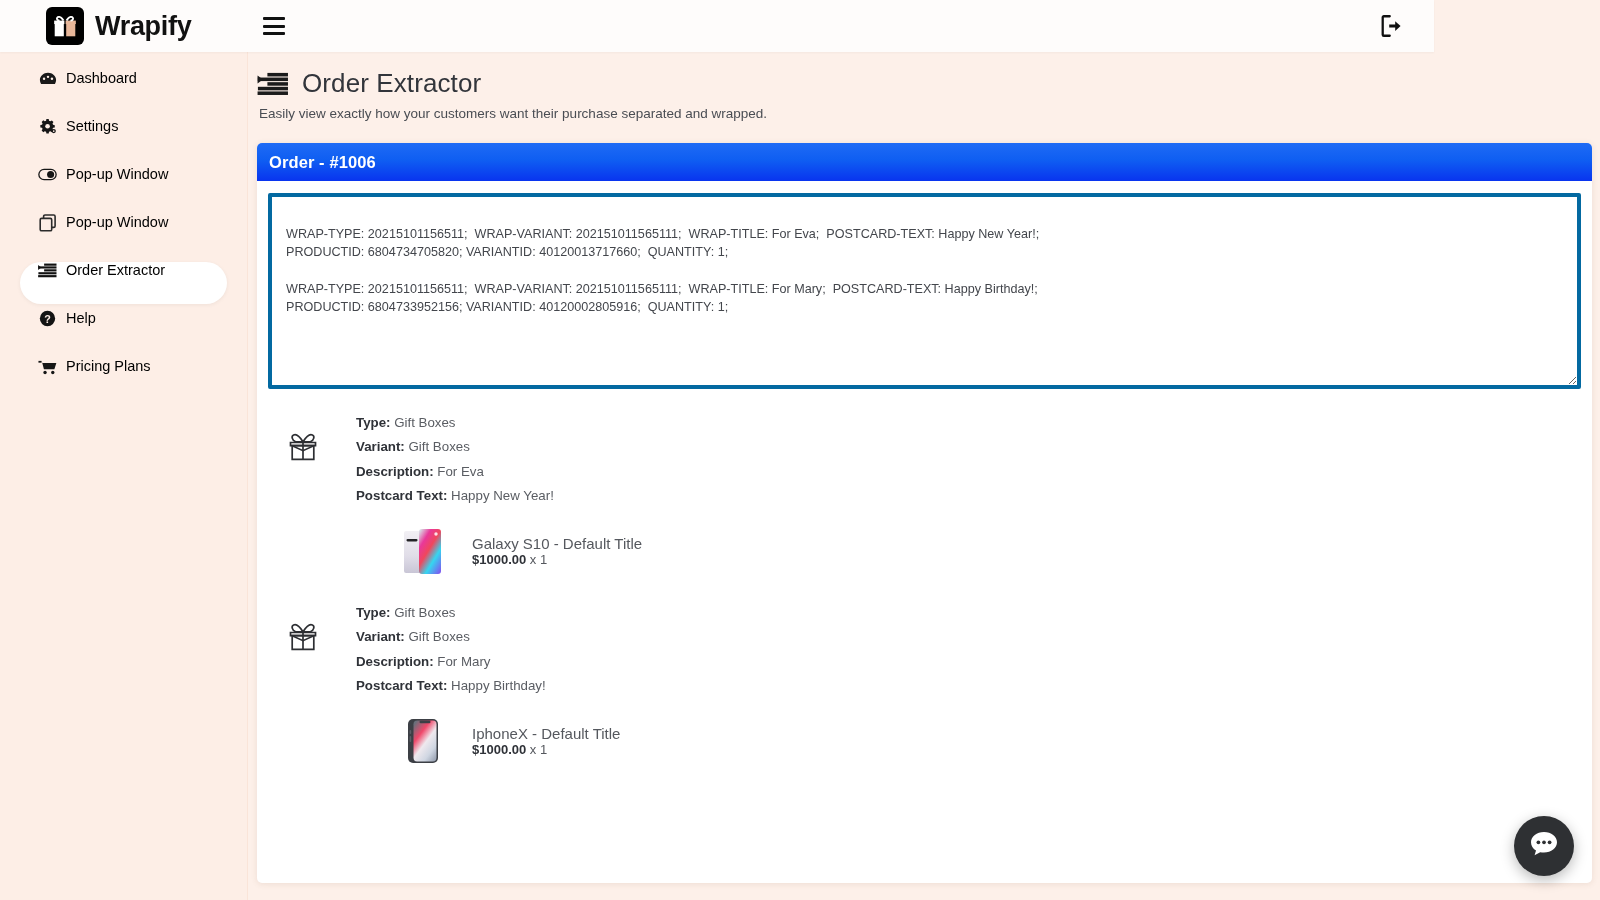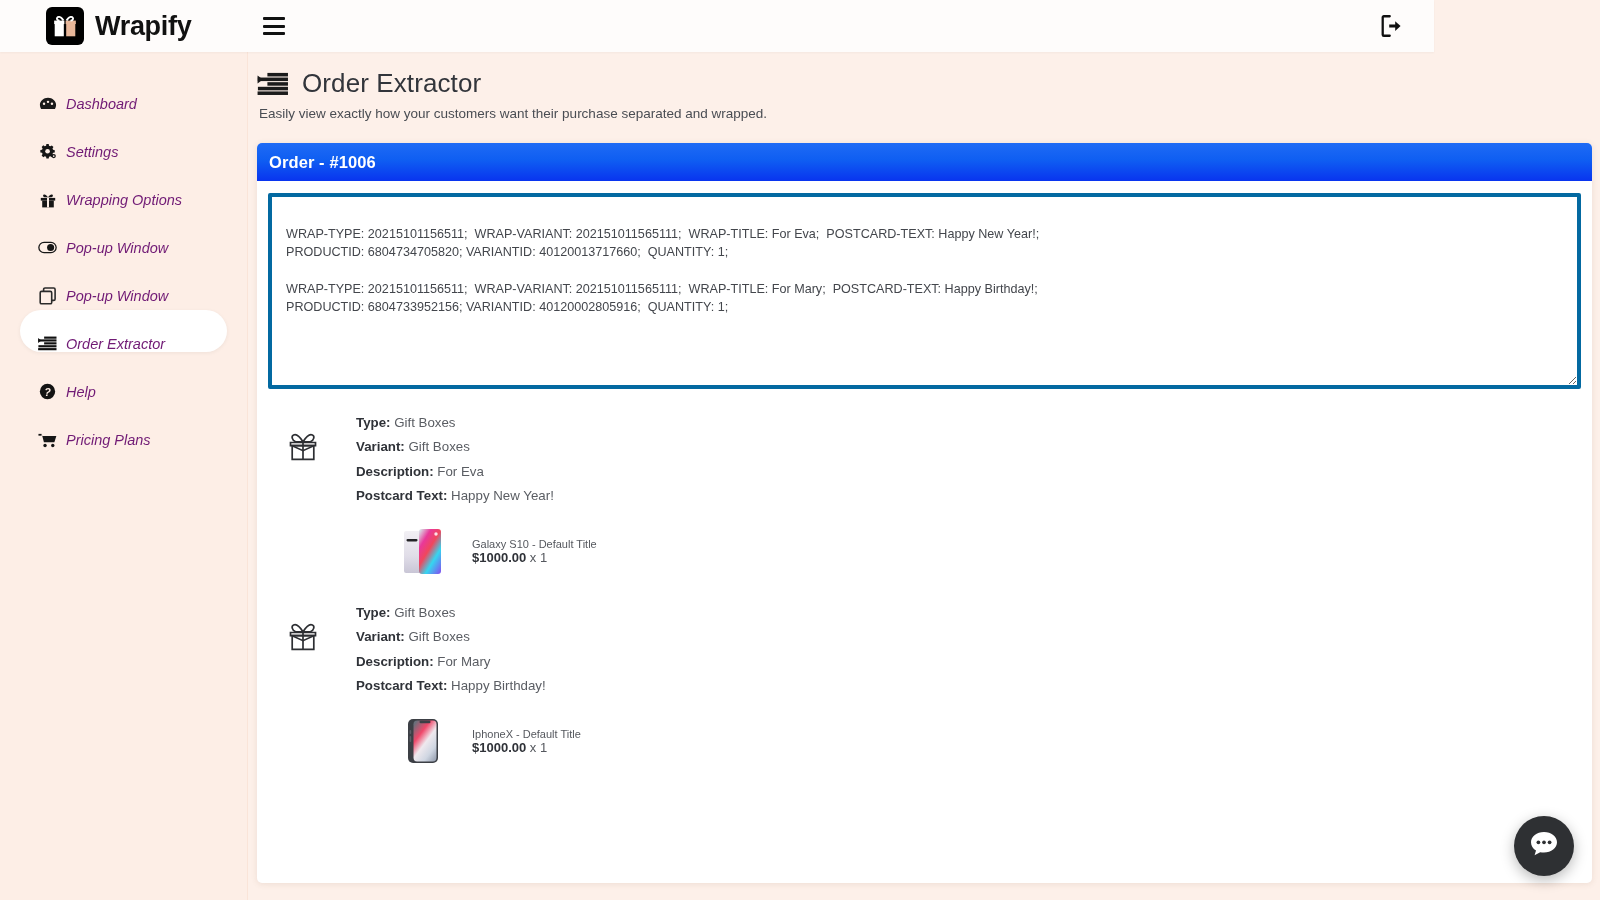--- a/index.html
+++ b/index.html
@@ -45,30 +45,29 @@
 
   
   .sidebar {
     position: absolute; top: 52px; left: 0;
     width: 248px; height: 848px;
     background: #fdeee6;
     padding-top: 14px;
     border-right: 1px solid #fae4d8;
   }
   .nav-item {
-    display: flex; align-items: flex-end;
+    display: flex; align-items: flex-start;
     height: 42px;
     margin: 4px 20px 6px 20px;
     padding-left: 18px;
     border-radius: 21px;
-    color: #701a75;
+    color: #000000;
     font-size: 14.5px;
     cursor: pointer;
     white-space: nowrap;
-    font-style: italic;
   }
   .nav-item .ico {
     width: 19px; height: 17px; margin-right: 9px;
     display: flex; align-items: center; justify-content: center;
     flex: none;
   }
   .nav-item.active {
     background: #ffffff;
     box-shadow: 0 1px 4px rgba(0,0,0,0.06);
   }
@@ -149,21 +148,21 @@
   }
   .product-thumb {
     width: 42px; height: 48px;
     flex: none;
     border-radius: 1px;
     overflow: hidden;
     position: relative;
     background: #fff;
   }
   .product-info { margin-left: 28px; }
-  .product-title { font-size: 11px; color: #55585e; }
+  .product-title { font-size: 15px; color: #55585e; }
   .product-price { font-size: 13px; color: #3a3d43; }
   .product-price b { color: #2f3238; }
   .product-price .qty { color: #55585e; font-weight: normal; }
 
   
   .chat-fab {
     position: absolute; right: 26px; bottom: 24px;
     width: 60px; height: 60px;
     border-radius: 50%;
     background: #2e3033;
@@ -222,32 +221,20 @@
       <svg width="18" height="17" viewBox="0 0 20 19">
         <path d="M8.2 1.2h2.6l.35 1.9 1.5.62 1.6-1.05 1.85 1.85-1.05 1.6.62 1.5 1.9.35v2.6l-1.9.35-.62 1.5 1.05 1.6-1.85 1.85-1.6-1.05-1.5.62-.35 1.9H8.2l-.35-1.9-1.5-.62-1.6 1.05-1.85-1.85 1.05-1.6-.62-1.5L1.43 10.5V7.9l1.9-.35.62-1.5L2.9 4.45 4.75 2.6l1.6 1.05 1.5-.62z" fill="#161616"></path>
         <circle cx="9.5" cy="9.2" r="2.6" fill="#fdeee6"></circle>
         <circle cx="16.4" cy="14.6" r="2.4" fill="#161616"></circle>
         <circle cx="16.4" cy="14.6" r="0.95" fill="#fdeee6"></circle>
       </svg>
     </span>
     <span>Settings</span>
   </div>
 
-  <div class="nav-item">
-    <span class="ico">
-      <svg width="16" height="17" viewBox="0 0 16 17">
-        <rect x="0.8" y="6.9" width="14.4" height="2.7" fill="#161616"></rect>
-        <rect x="2.2" y="9.6" width="11.6" height="6.8" fill="#161616"></rect>
-        <rect x="7" y="6.9" width="2" height="9.5" fill="#fdeee6"></rect>
-        <path d="M8 6.3C6.6 4.3 5.2 3.1 3.9 3.5 2.6 3.9 2.8 5.9 4.6 6.3z" fill="#161616"></path>
-        <path d="M8 6.3c1.4-2 2.8-3.2 4.1-2.8 1.3.4 1.1 2.4-.7 2.8z" fill="#161616"></path>
-      </svg>
-    </span>
-    <span>Wrapping Options</span>
-  </div>
 
   <div class="nav-item">
     <span class="ico">
       <svg width="21" height="13" viewBox="0 0 22 14">
         <rect x="1" y="1" width="20" height="12" rx="6" fill="none" stroke="#161616" stroke-width="1.5"></rect>
         <circle cx="14.6" cy="7" r="4.1" fill="#161616"></circle>
       </svg>
     </span>
     <span>Pop-up Window</span>
   </div>

